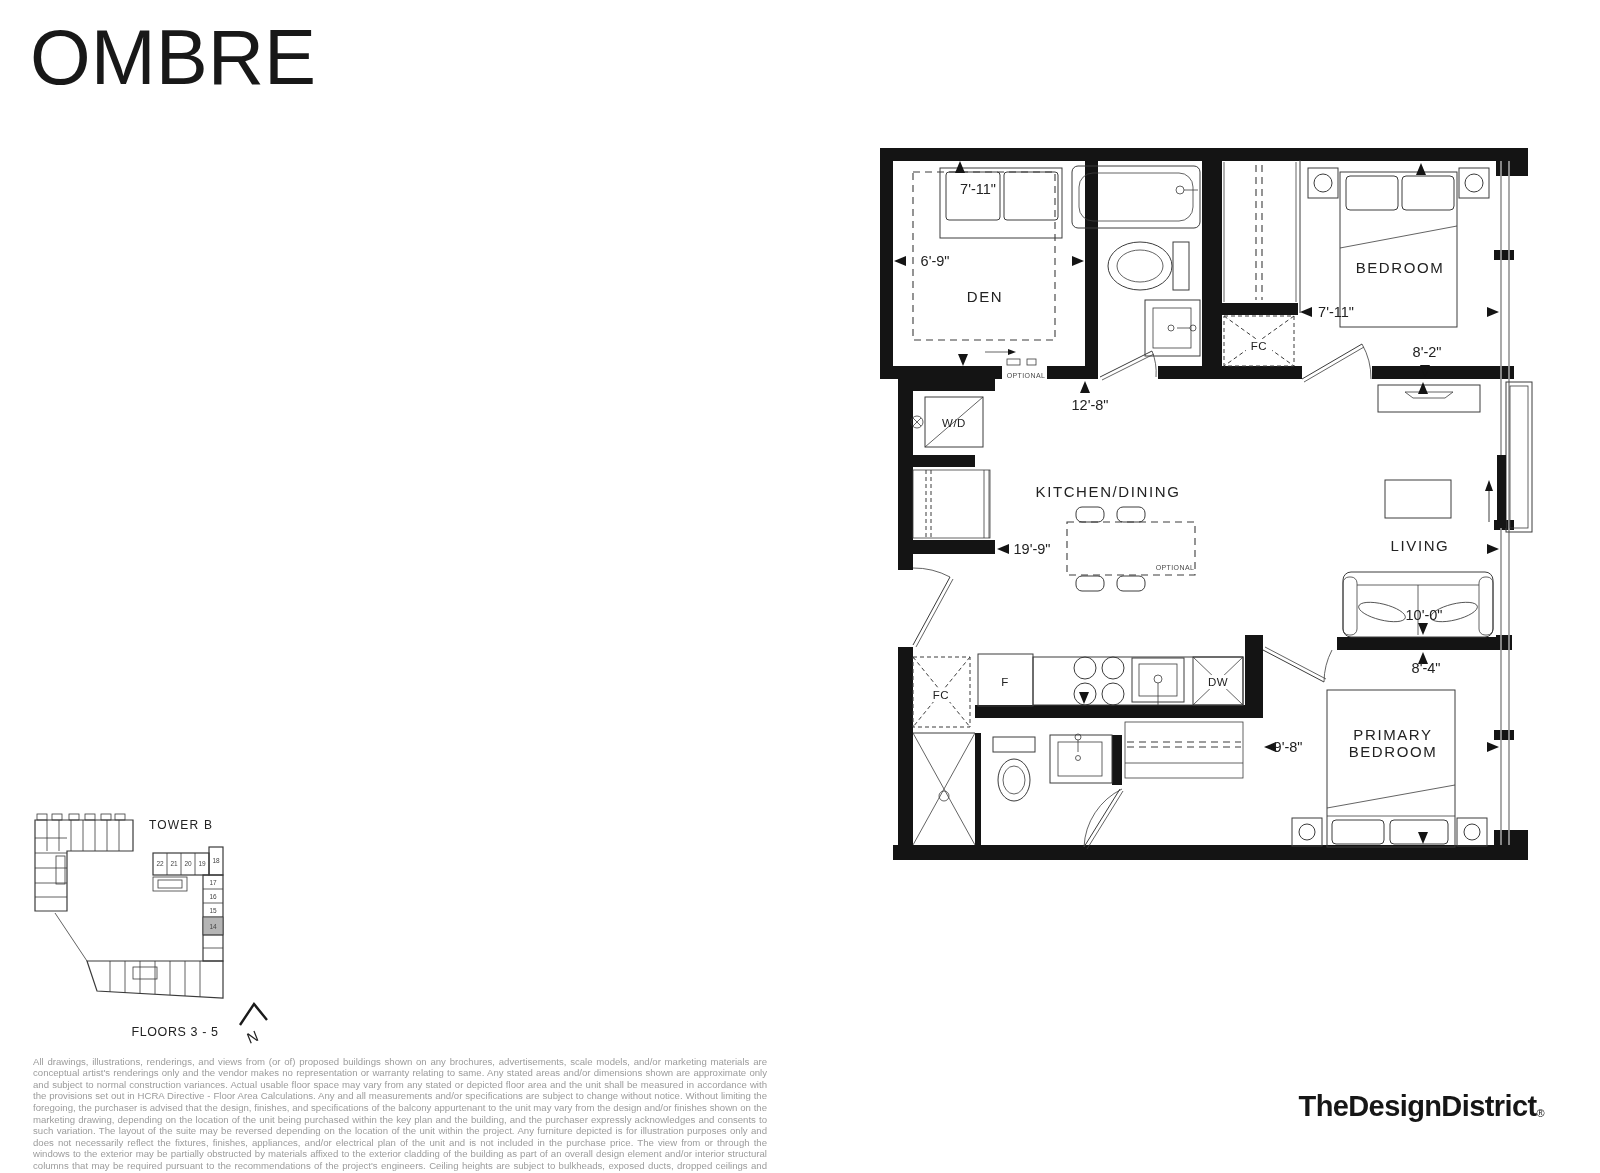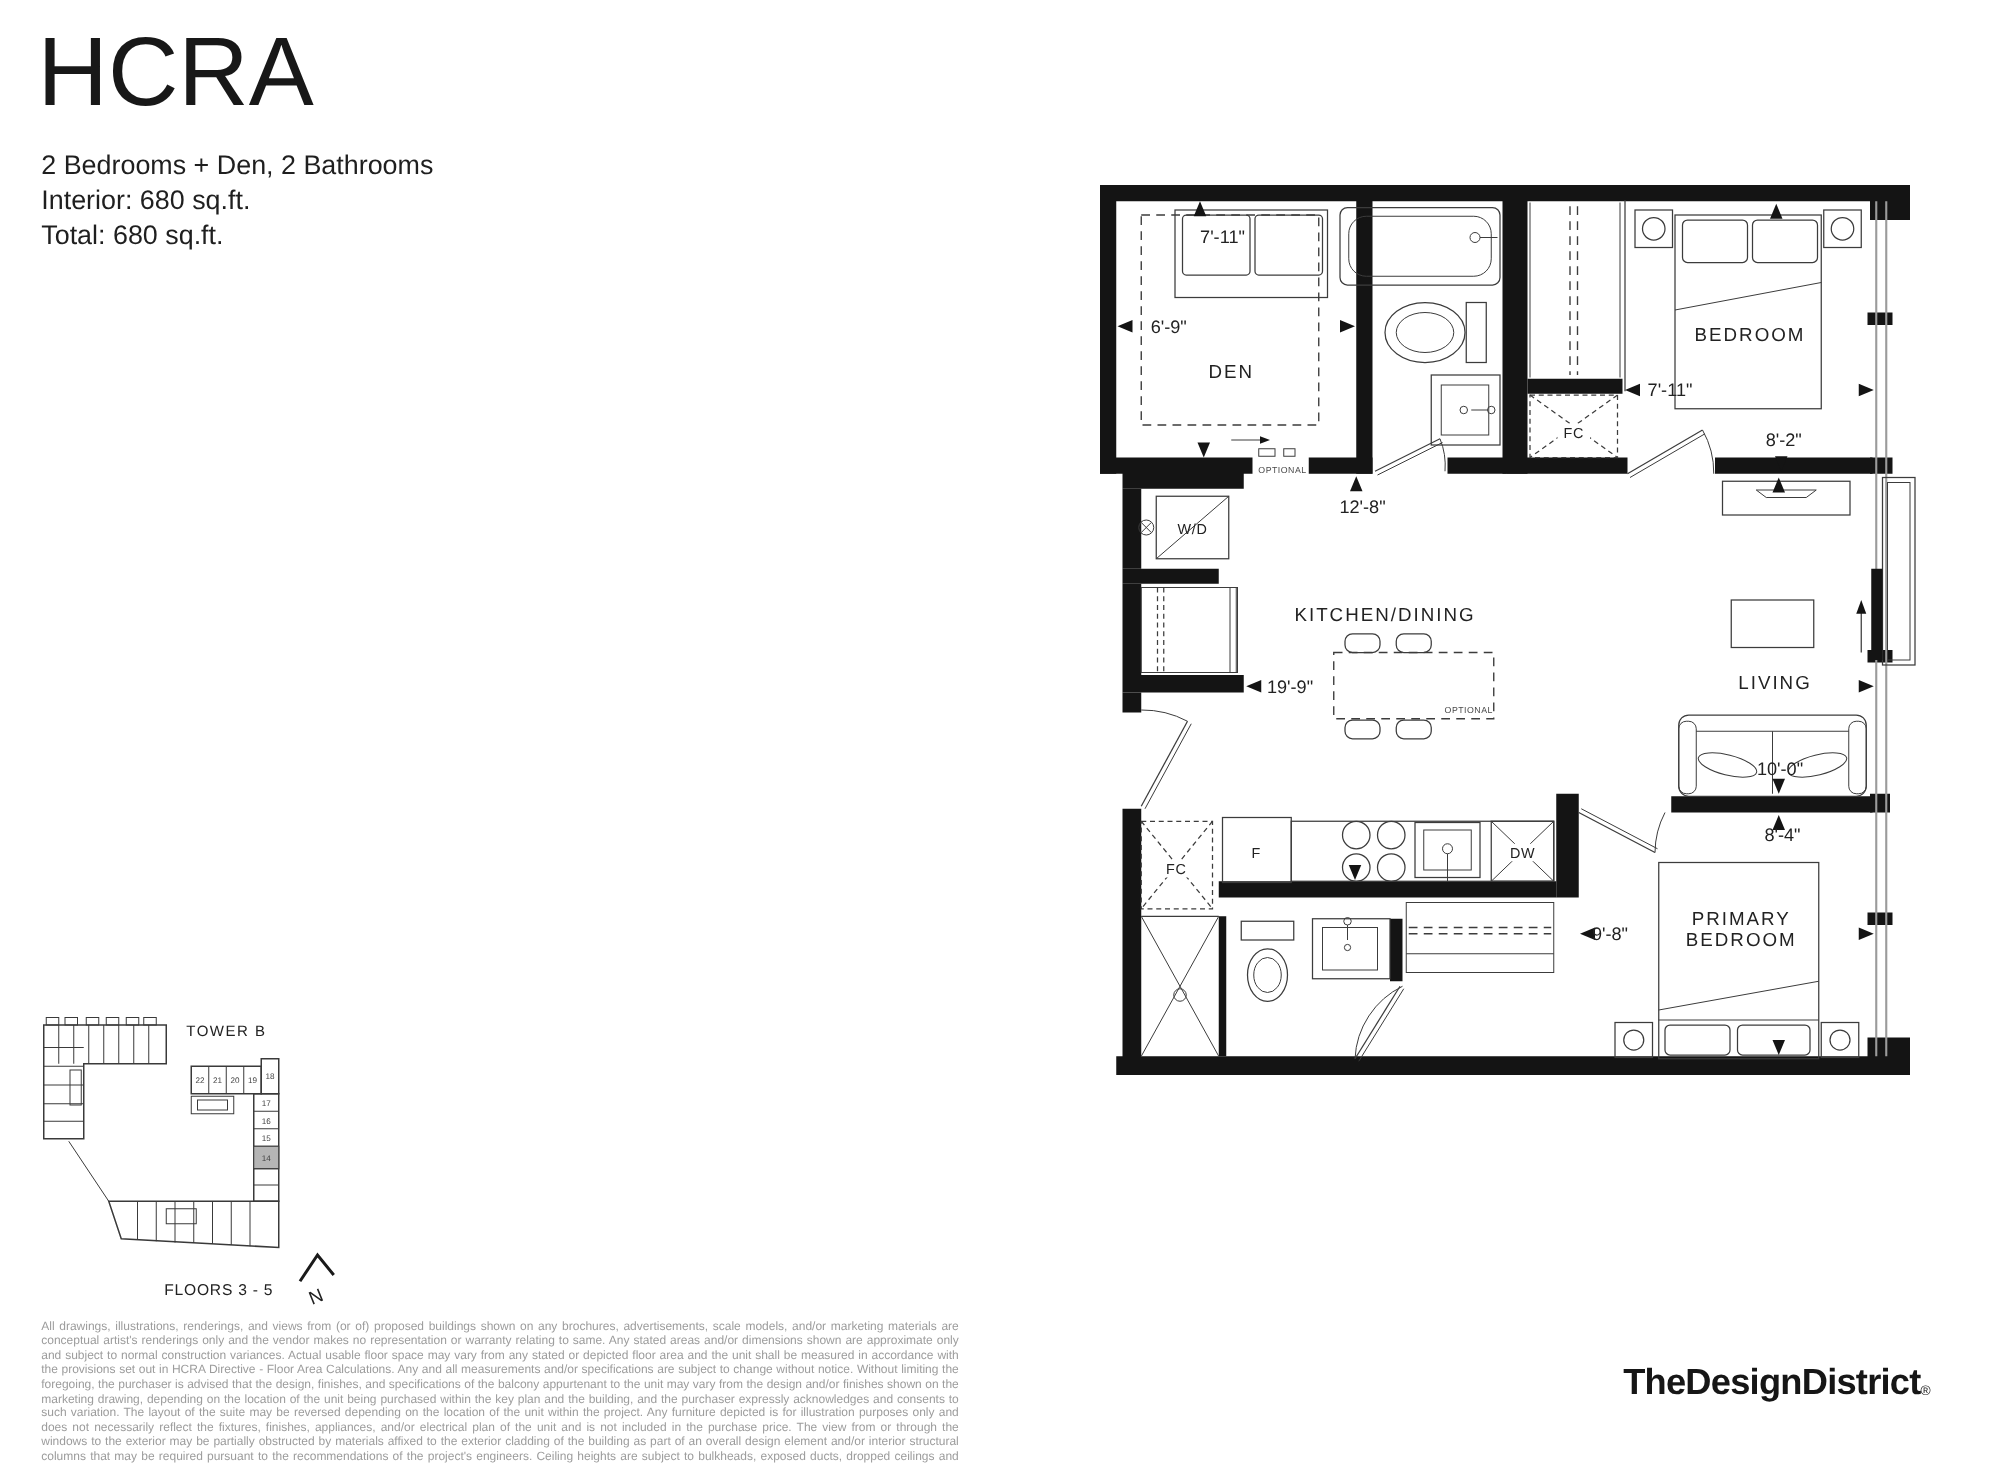--- a/index.html
+++ b/index.html
@@ -32,27 +32,22 @@
   .kp-num{font-size:6.5px;fill:#444;text-anchor:middle;}
   .kp-title{font-size:12px;letter-spacing:1.2px;}
   .kp-floors{font-size:12.5px;letter-spacing:0.6px;}
   .north{stroke:#1a1a1a;stroke-width:2.4;fill:none;}
 </style>
 </head>
 <body>
 
 <div class="page">
 
-  <div class="title">HCRA</div>
-
-  <div class="specs">
-    <div>2 Bedrooms + Den, 2 Bathrooms</div>
-    <div>Interior: 680 sq.ft.</div>
-    <div>Total: 680 sq.ft.</div>
-  </div>
+  <div class="title">OMBRE</div>
+
 
   <svg class="plan" width="690" height="745" viewBox="0 0 690 745">
 
     <g>
       <rect class="wall" x="20" y="18" width="616" height="13"></rect>
       <rect class="wall" x="636" y="18" width="32" height="28"></rect>
       <rect class="wall" x="20" y="18" width="13" height="231"></rect>
       <rect class="wall" x="20" y="236" width="122" height="13"></rect>
       <rect class="wall" x="187" y="236" width="51" height="13"></rect>
       <rect class="wall" x="225" y="18" width="13" height="231"></rect>

